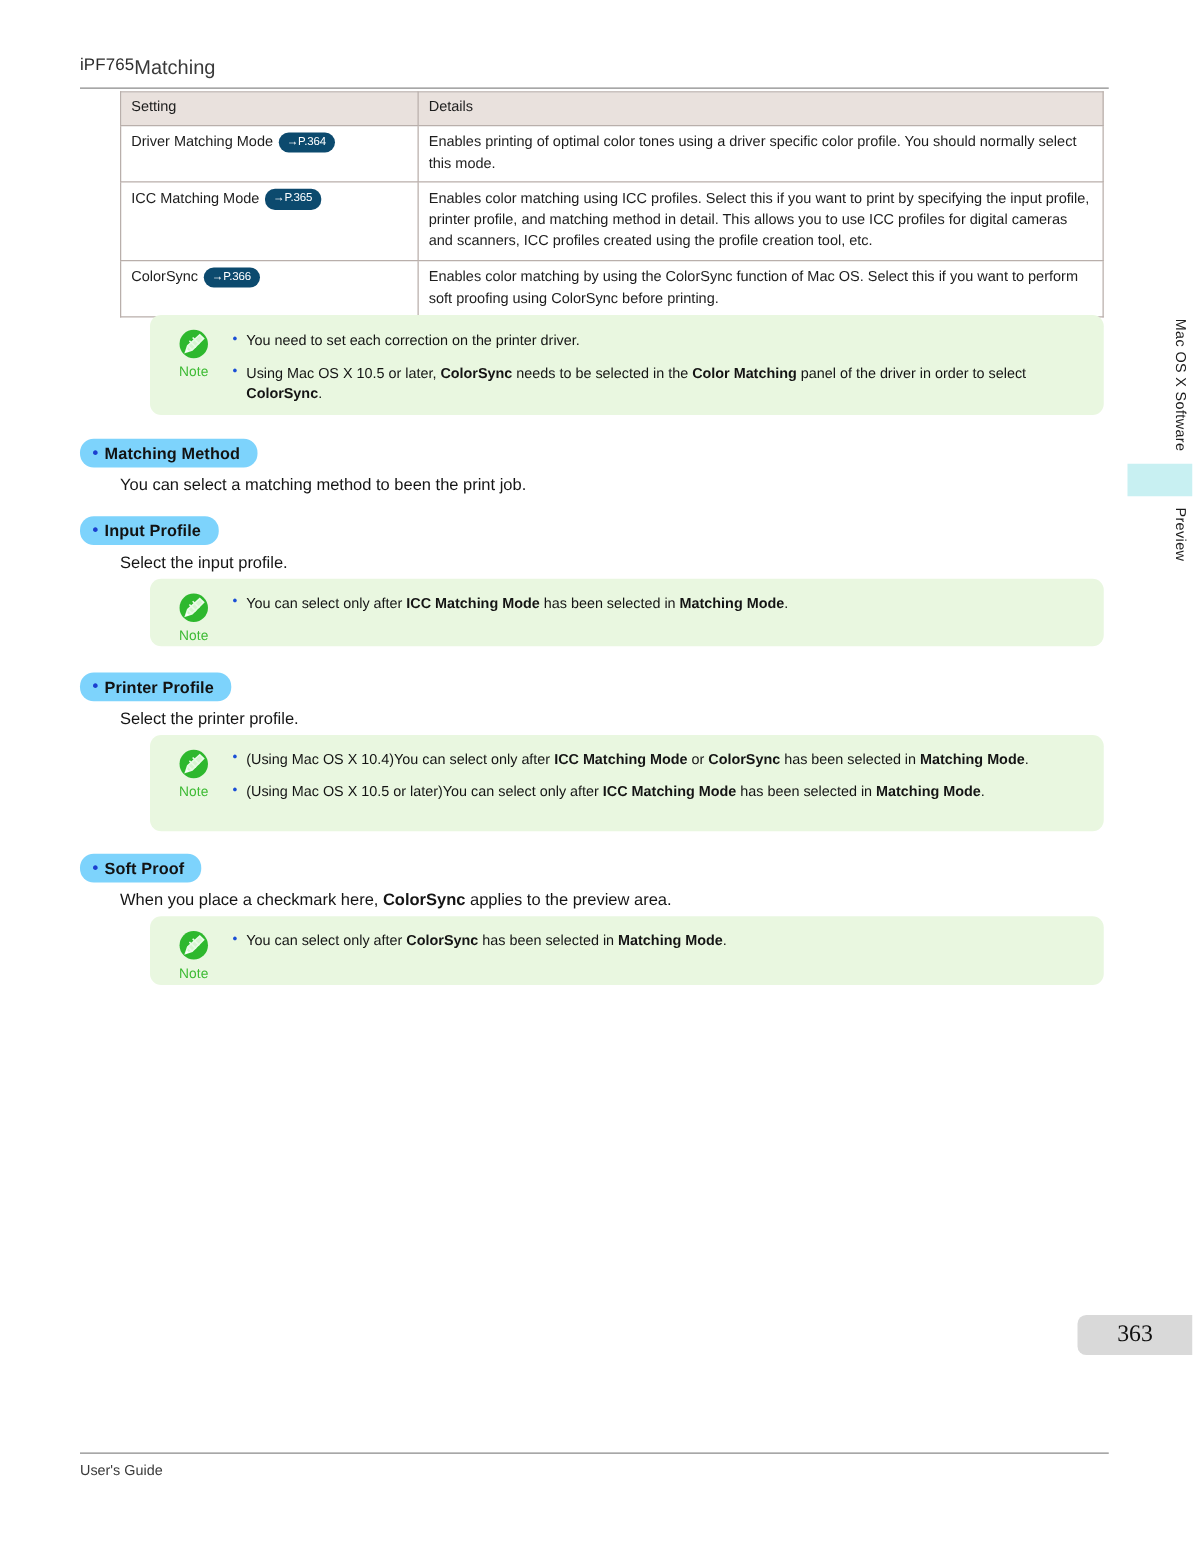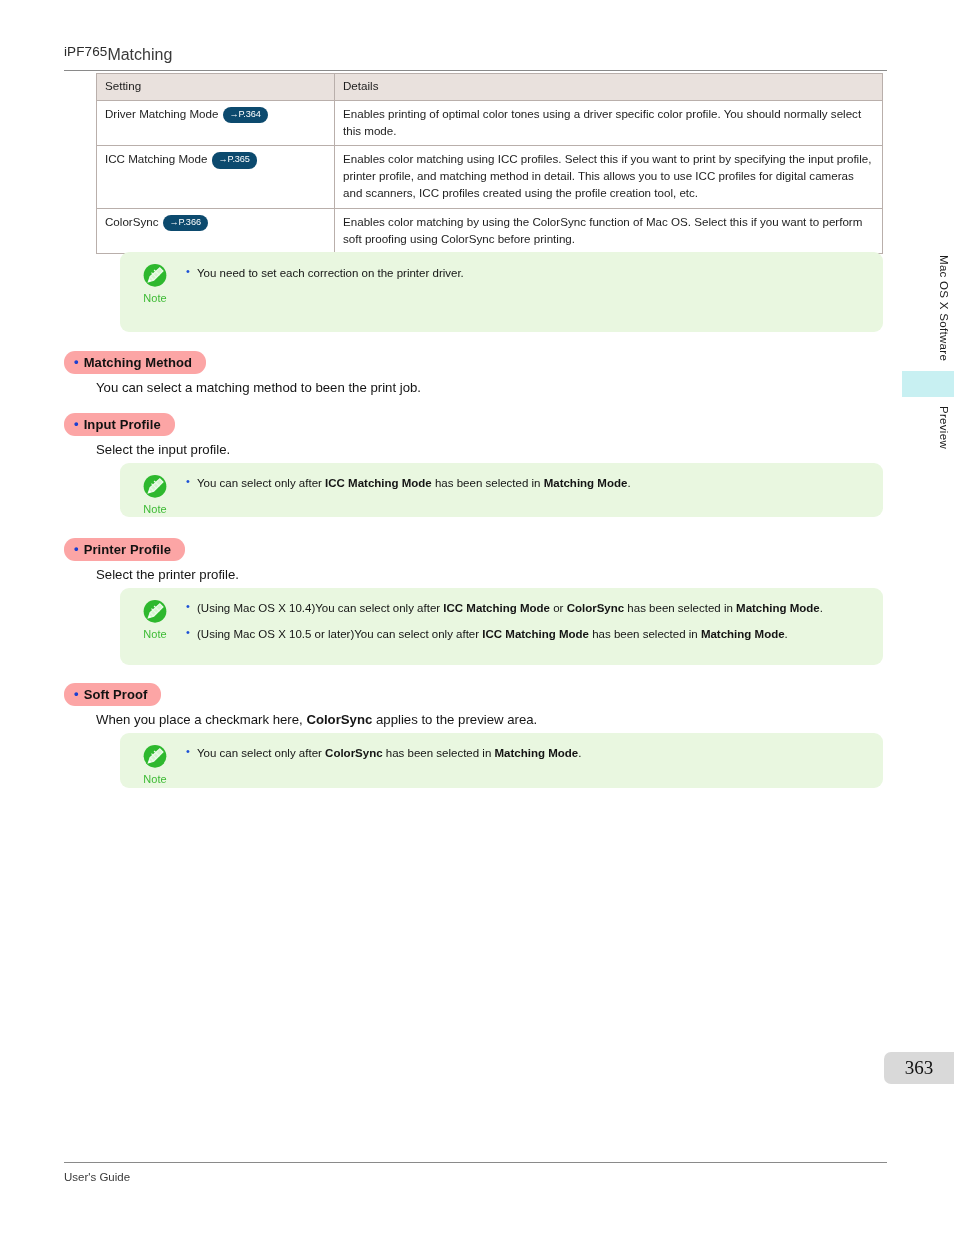--- a/index.html
+++ b/index.html
@@ -133,21 +133,21 @@
   }
   .note-item b { font-weight: bold; }
 
   
   .section {
     position: absolute;
     left: 64px;
   }
   .section-head {
     display: inline-block;
-    background: #fca5a5;
+    background: #7dd3fc;
     border-radius: 11px;
     padding: 3px 14px 4px 10px;
     font-size: 13px;
     font-weight: bold;
     color: #121212;
     letter-spacing: .1px;
     white-space: nowrap;
   }
   .section-head .dot {
     display: inline-block;
@@ -180,21 +180,21 @@
     position: absolute;
     right: 0;
     background: #c8f0f2;
   }
 
   
   .page-number {
     position: absolute;
     right: 0px;
     top: 1052px;
-    width: 70px;
+    width: 92px;
     height: 32px;
     background: #d9d9d9;
     border-radius: 7px 0 0 7px;
     display: flex;
     align-items: center;
     justify-content: center;
     font-family: "Liberation Serif", serif;
     font-size: 19px;
     color: #101010;
   }
@@ -255,20 +255,21 @@
         <path d="M10.5 15.5 L14.5 19.5"></path>
         <path d="M12 11 L18 17"></path>
         <path d="M15 8 L21 14"></path>
       </g>
       <path d="M8.5 21.5 L11.6 20.6 L9.6 18.6 Z" fill="#ffffff"></path>
     </svg>
     <span class="note-label">Note</span>
   </div>
   <ul class="note-items" style="position:absolute; left:66px; top:13px; right:14px;">
     <li class="note-item"><span>You need to set each correction on the printer driver.</span></li>
+    <li class="note-item"><span>Using Mac OS X 10.5 or later, </span><b>ColorSync</b><span> needs to be selected in the </span><b>Color Matching</b><span> panel of the driver in order to select </span><b>ColorSync</b><span>.</span></li>
   </ul>
 </div>
 
 <div class="section" style="top:351px;">
   <div class="section-head"><span class="dot">•</span><span>Matching Method</span></div>
   <div class="section-body">You can select a matching method to been the print job.</div>
 </div>
 
 <div class="section" style="top:413px;">
   <div class="section-head"><span class="dot">•</span><span>Input Profile</span></div>

